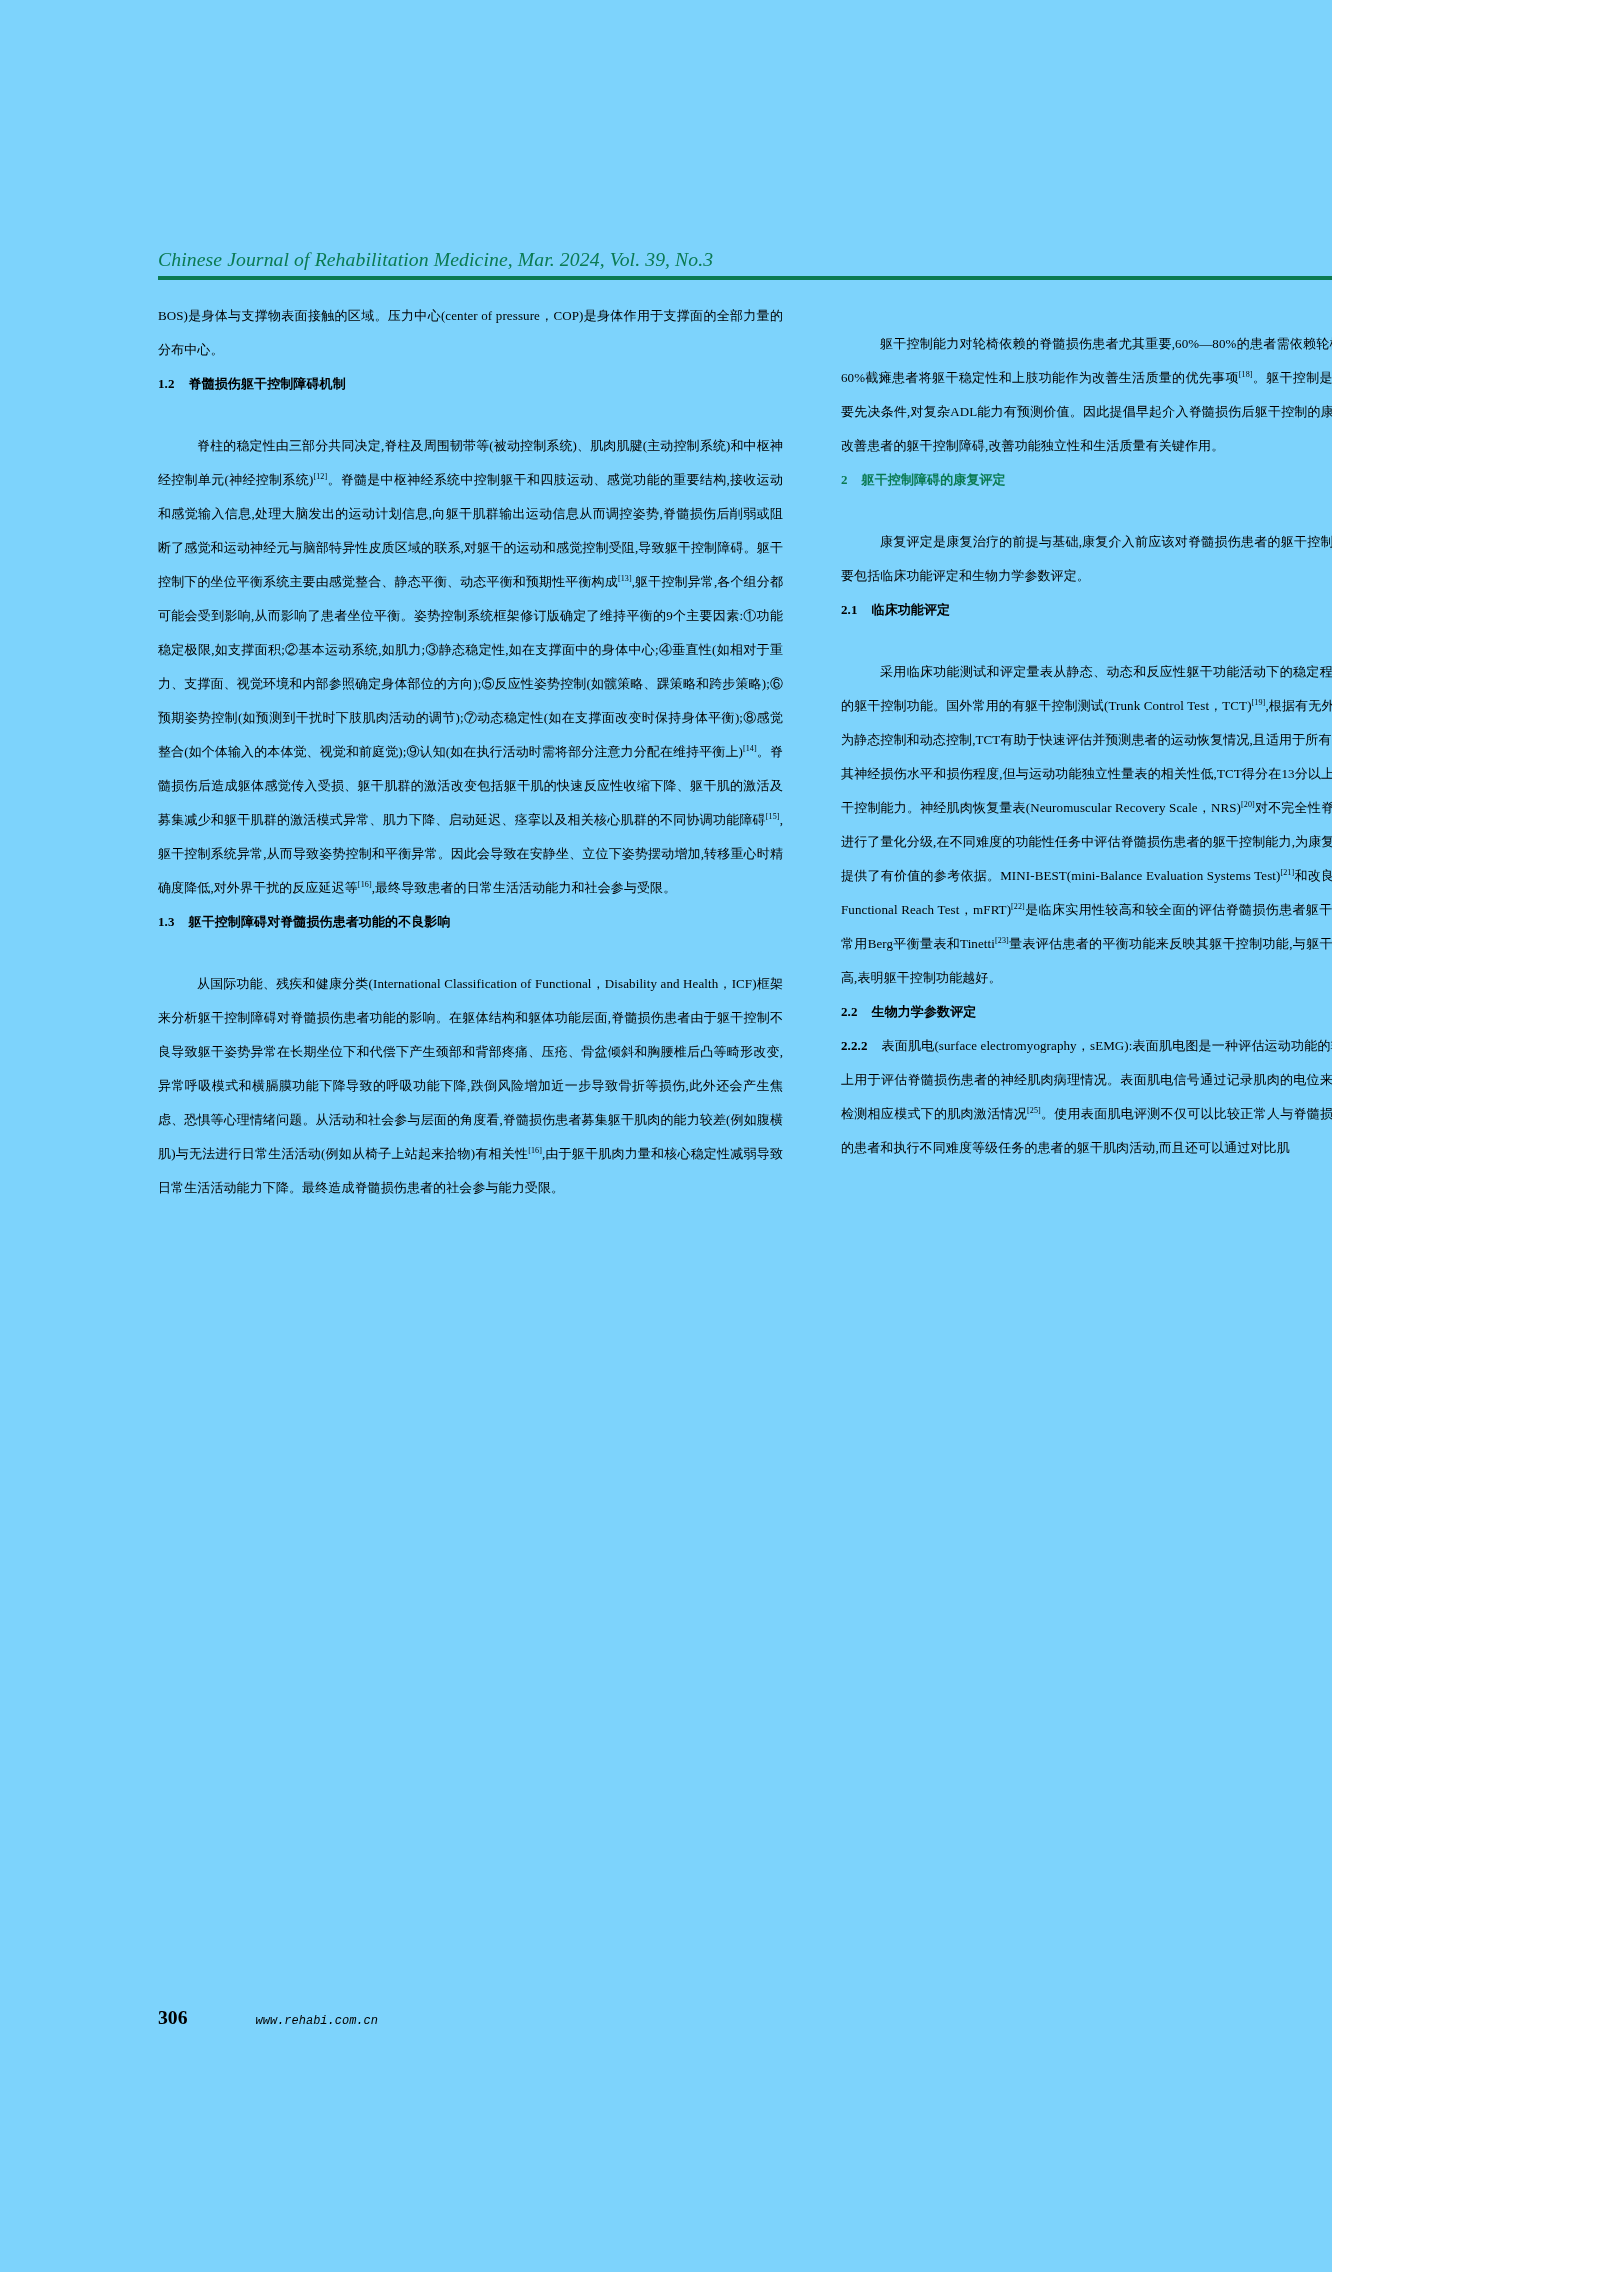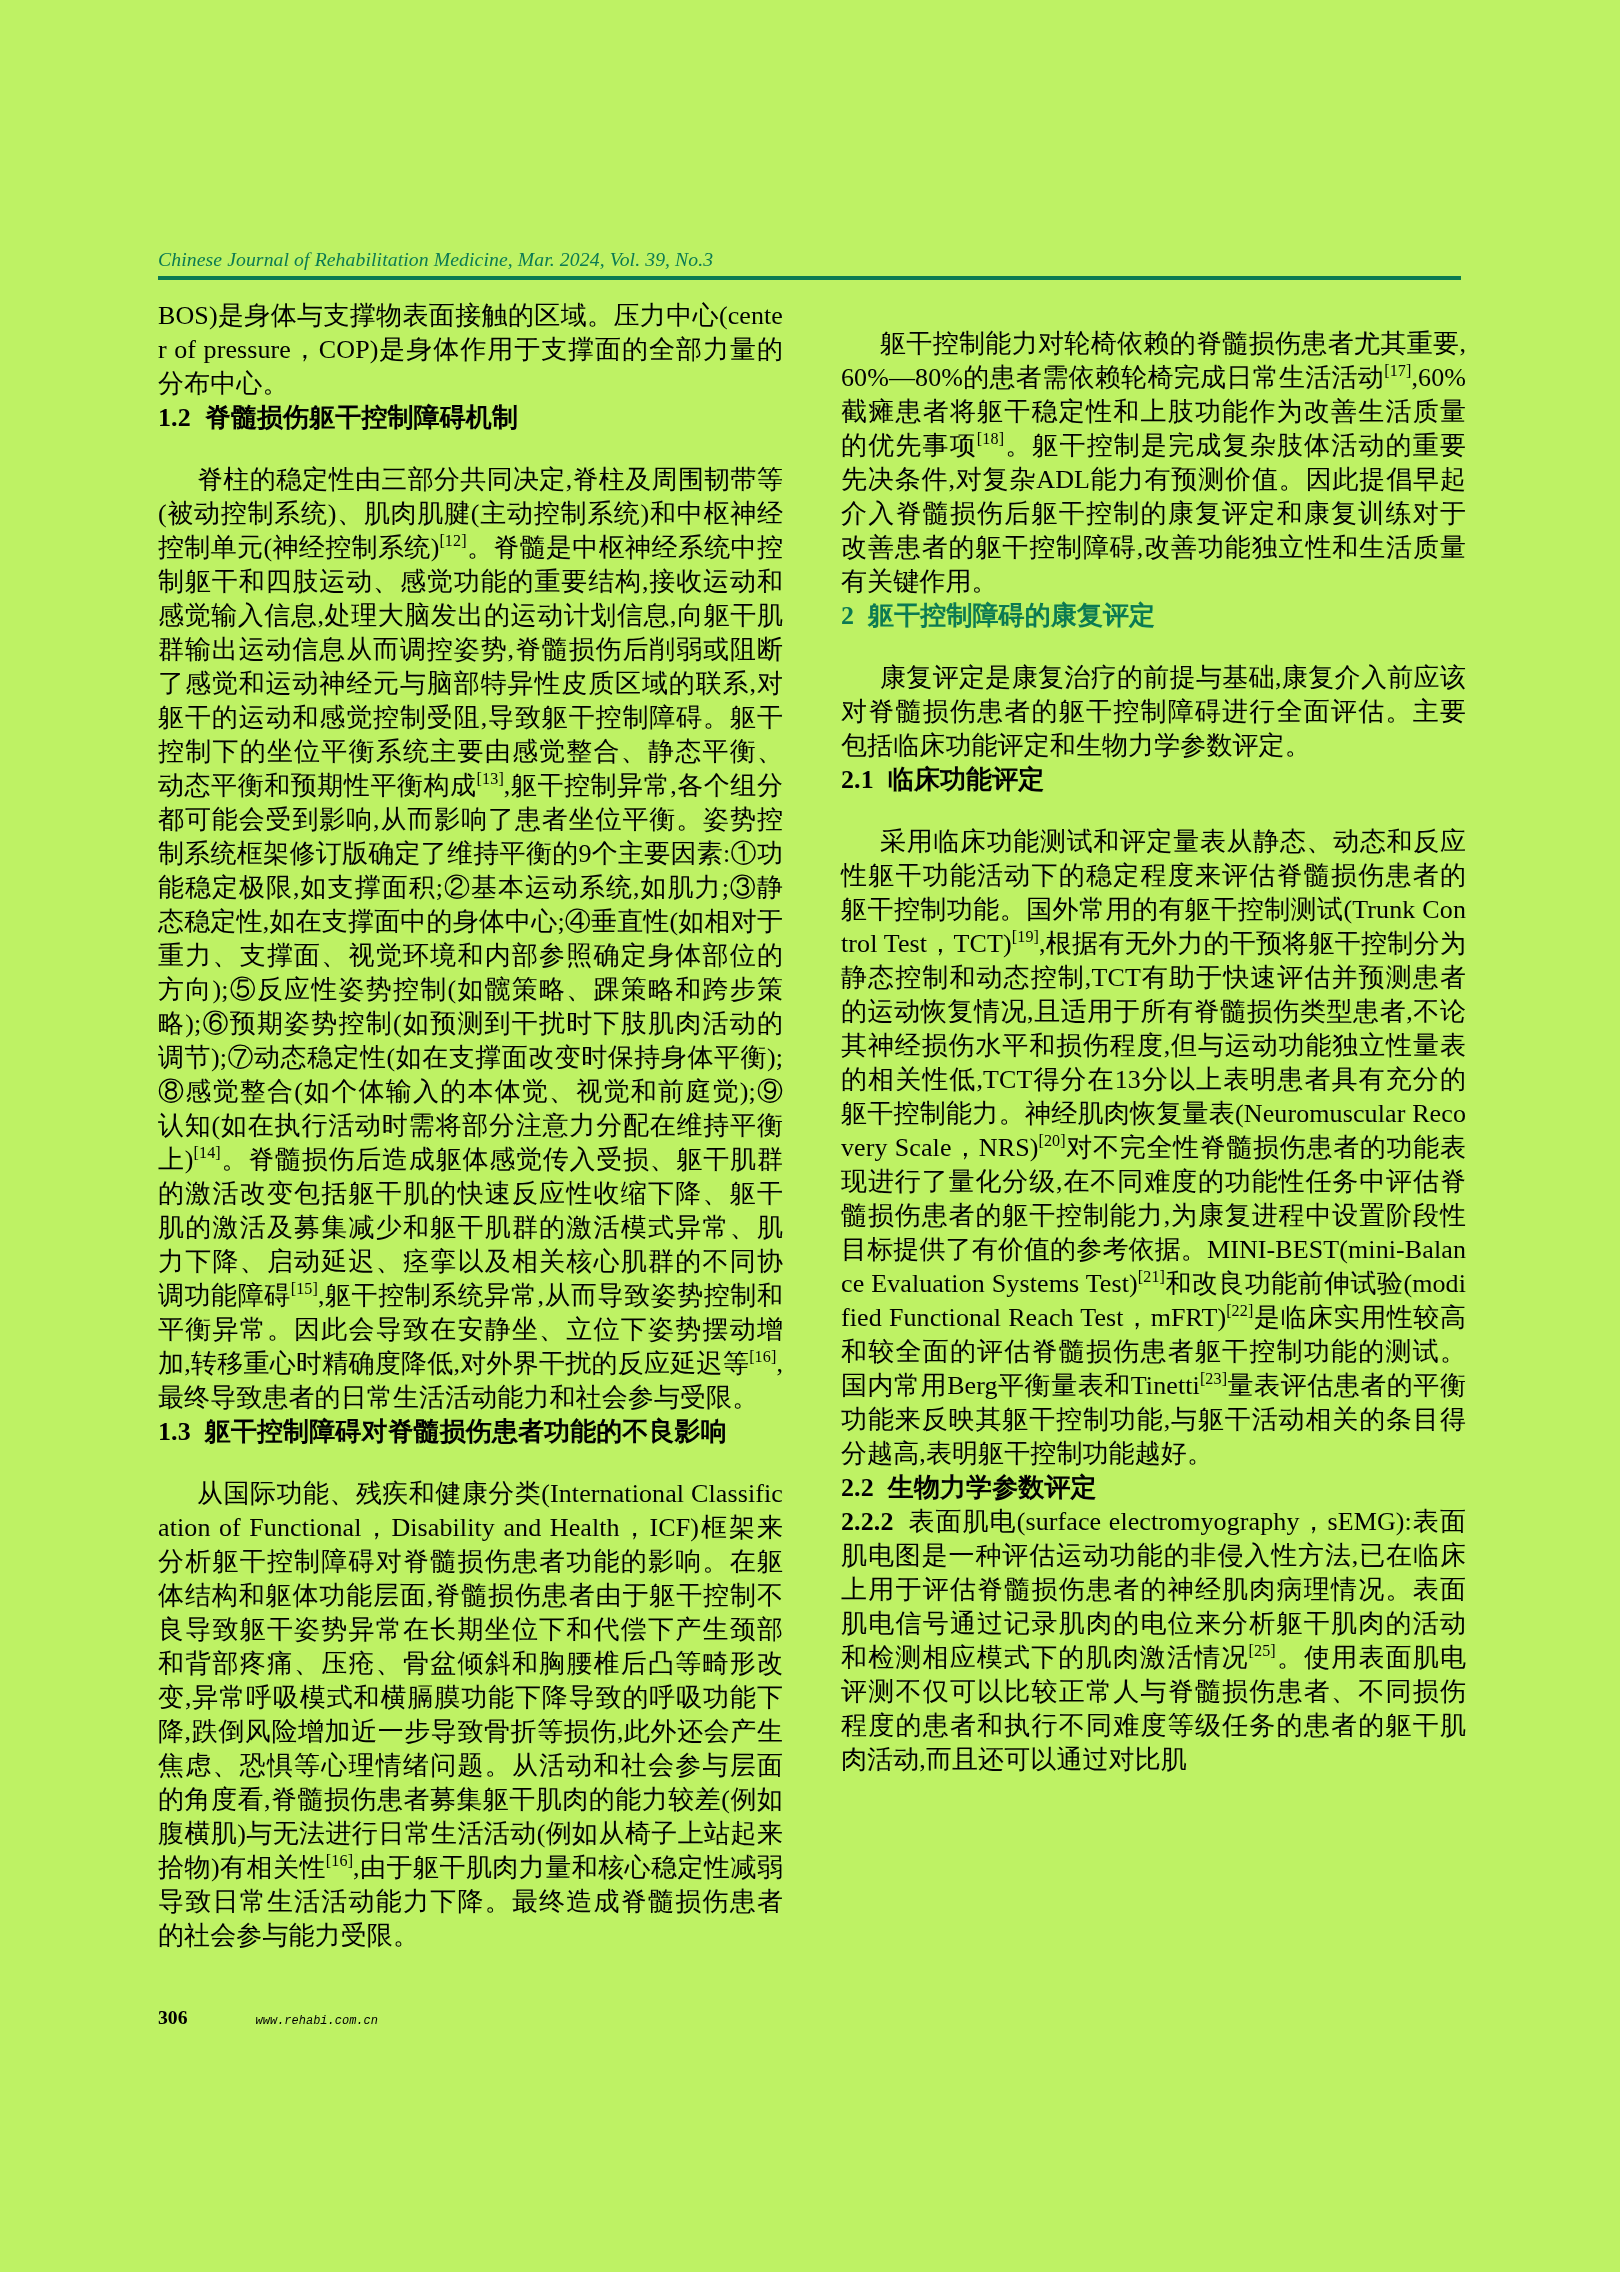--- a/index.html
+++ b/index.html
@@ -3,23 +3,23 @@
 <meta charset="utf-8">
 <title>Chinese Journal of Rehabilitation Medicine</title>
 <style>
   html, body {
     margin: 0;
     padding: 0;
     background: #ffffff;
   }
   .page {
     position: relative;
-    width: 1620px;
+    width: 1332px;
     height: 2273px;
-    background: #bef264;
+    background: #7dd3fc;
     box-sizing: border-box;
     font-family: "Liberation Serif", "DejaVu Serif", serif;
     overflow: hidden;
   }
 
   
   .running-head {
     position: absolute;
     left: 158px;
     top: 249px;
@@ -55,21 +55,21 @@
     width: 625px;
   }
 
   
   p.body,
   p.indent,
   p.head {
     margin: 0;
     padding: 0;
     font-family: "Liberation Serif", "DejaVu Serif", serif;
-    font-size: 26px;
+    font-size: 13px;
     line-height: 34px;
     color: #000000;
     text-align: justify;
     text-justify: inter-character;
     text-align-last: left;
     word-break: break-all;
     letter-spacing: 0.1px;
   }
   p.indent {
     text-indent: 39px;

